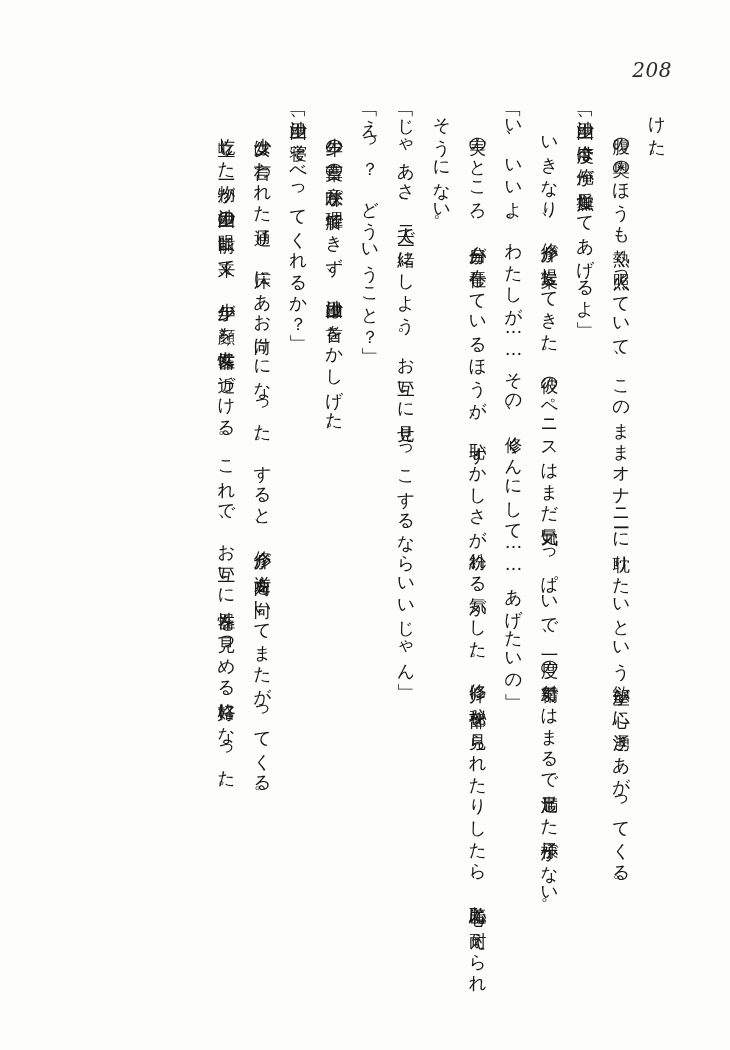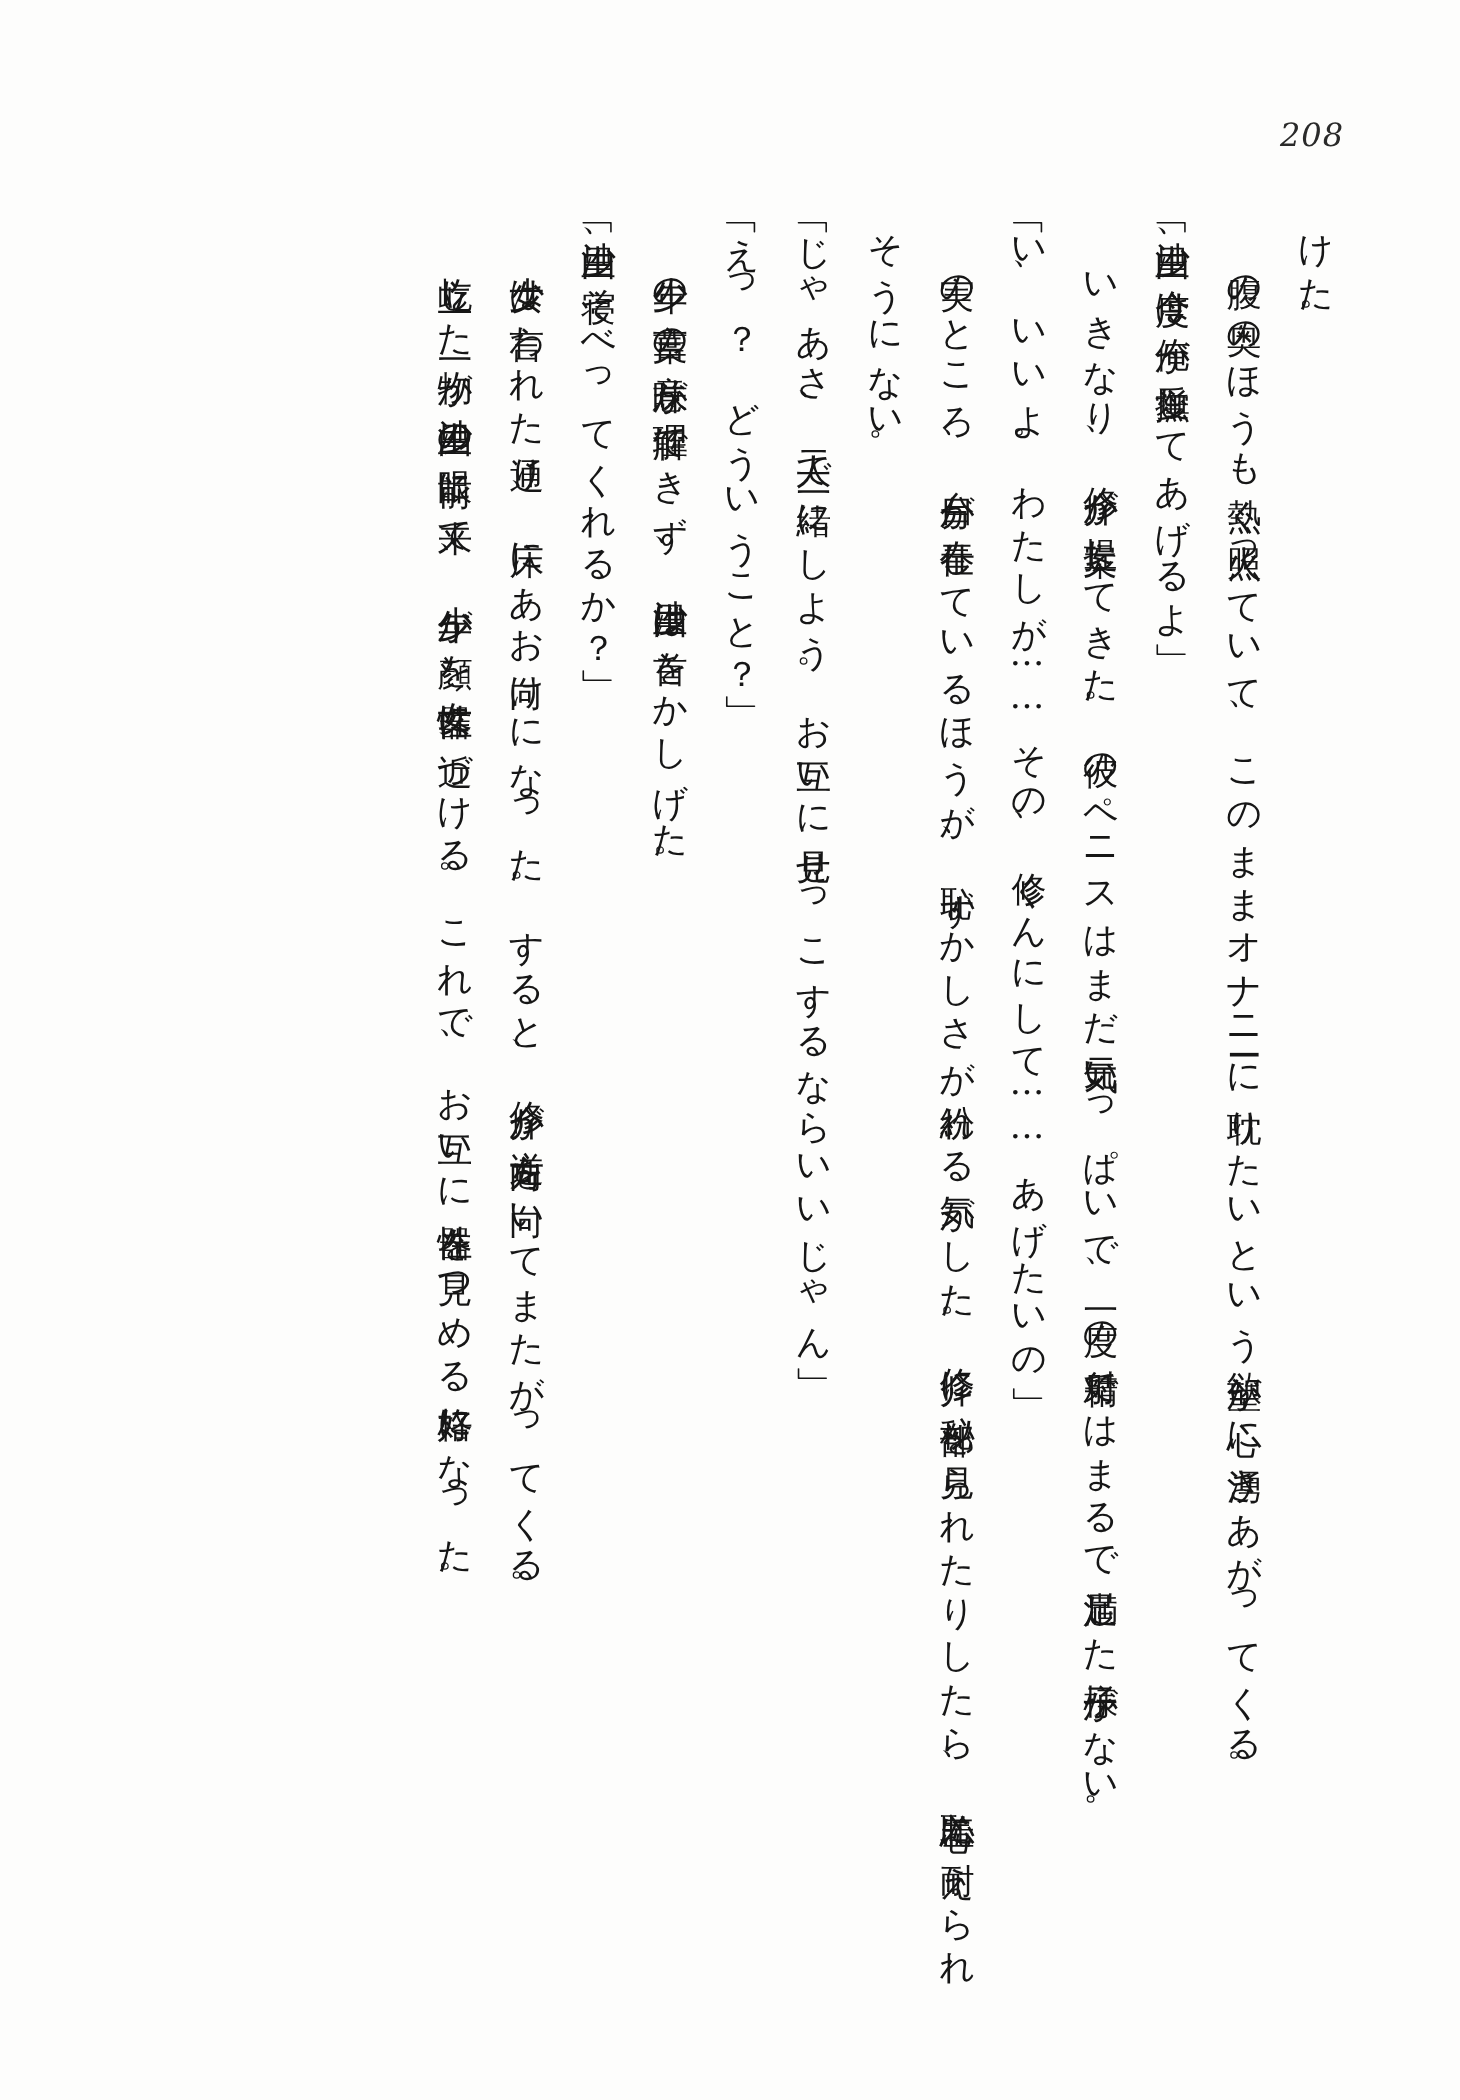--- a/index.html
+++ b/index.html
@@ -17,21 +17,21 @@
   .page {
     position: relative;
     width: 730px;
     height: 1050px;
     background: #fdfdfc;
   }
   .page-number {
     position: absolute;
     top: 58px;
     right: 58px;
-    font-size: 16px;
+    font-size: 20px;
     font-style: italic;
     font-family: "DejaVu Serif", "Liberation Serif", serif;
     color: #2a2a2a;
     letter-spacing: 0.5px;
   }
   .body-text {
     position: absolute;
     top: 105px;
     right: 56px;
     left: 62px;

